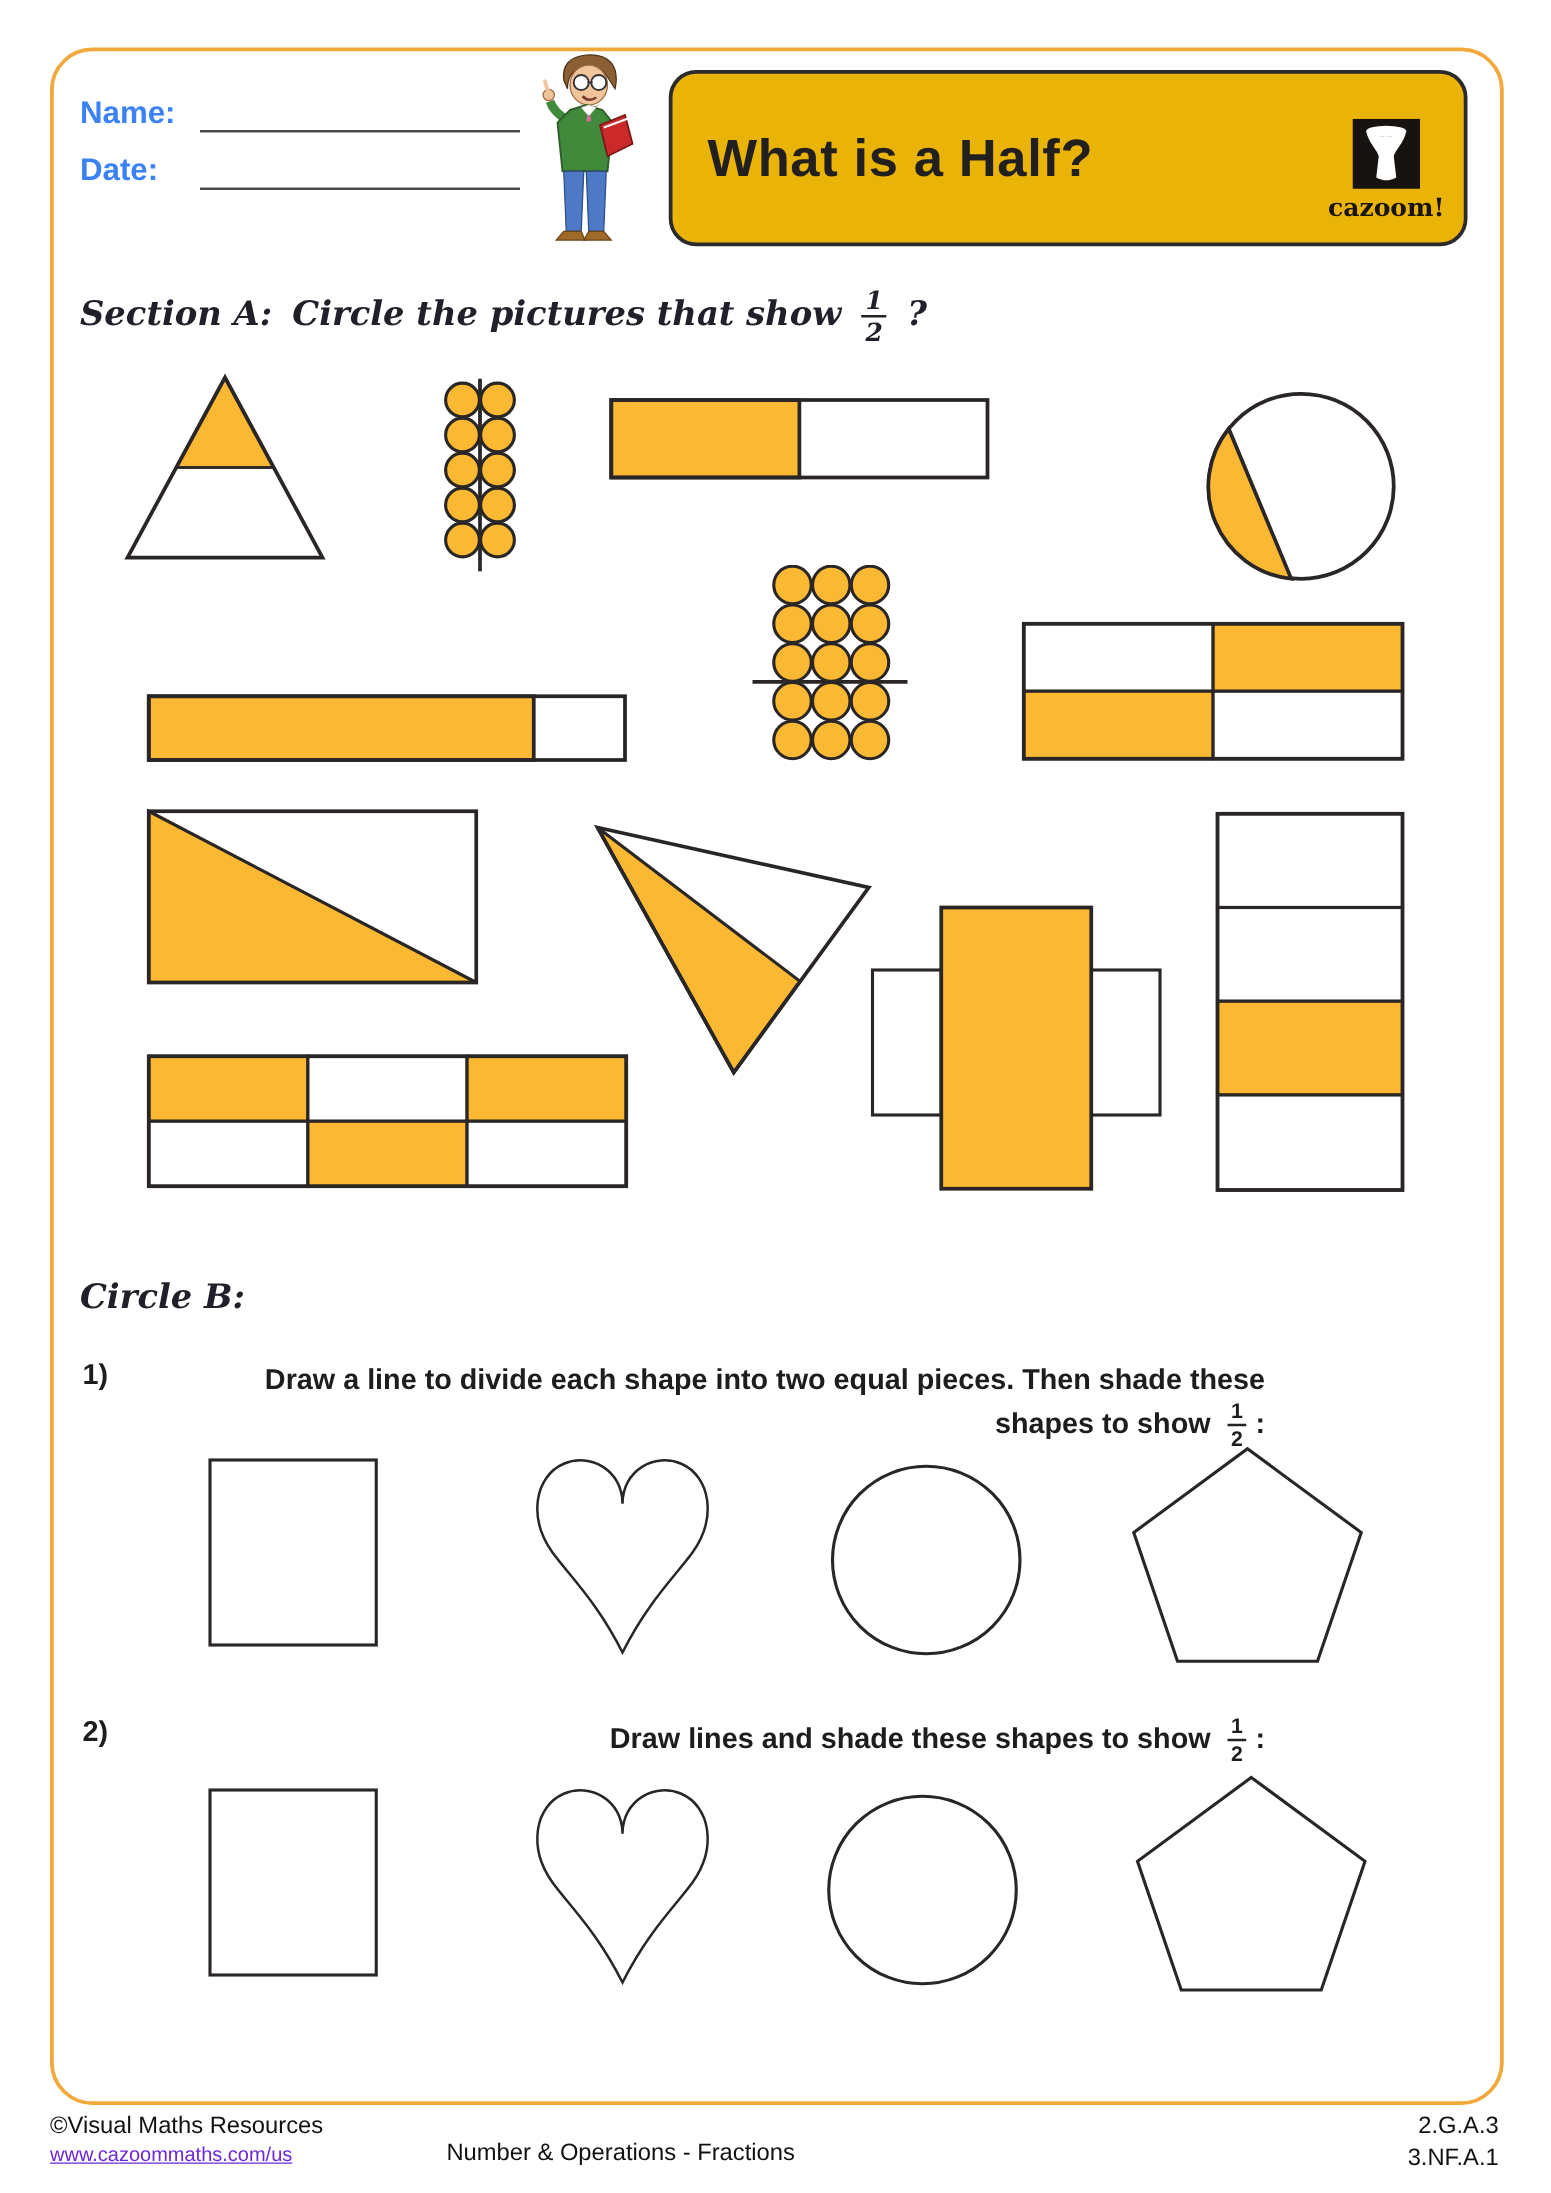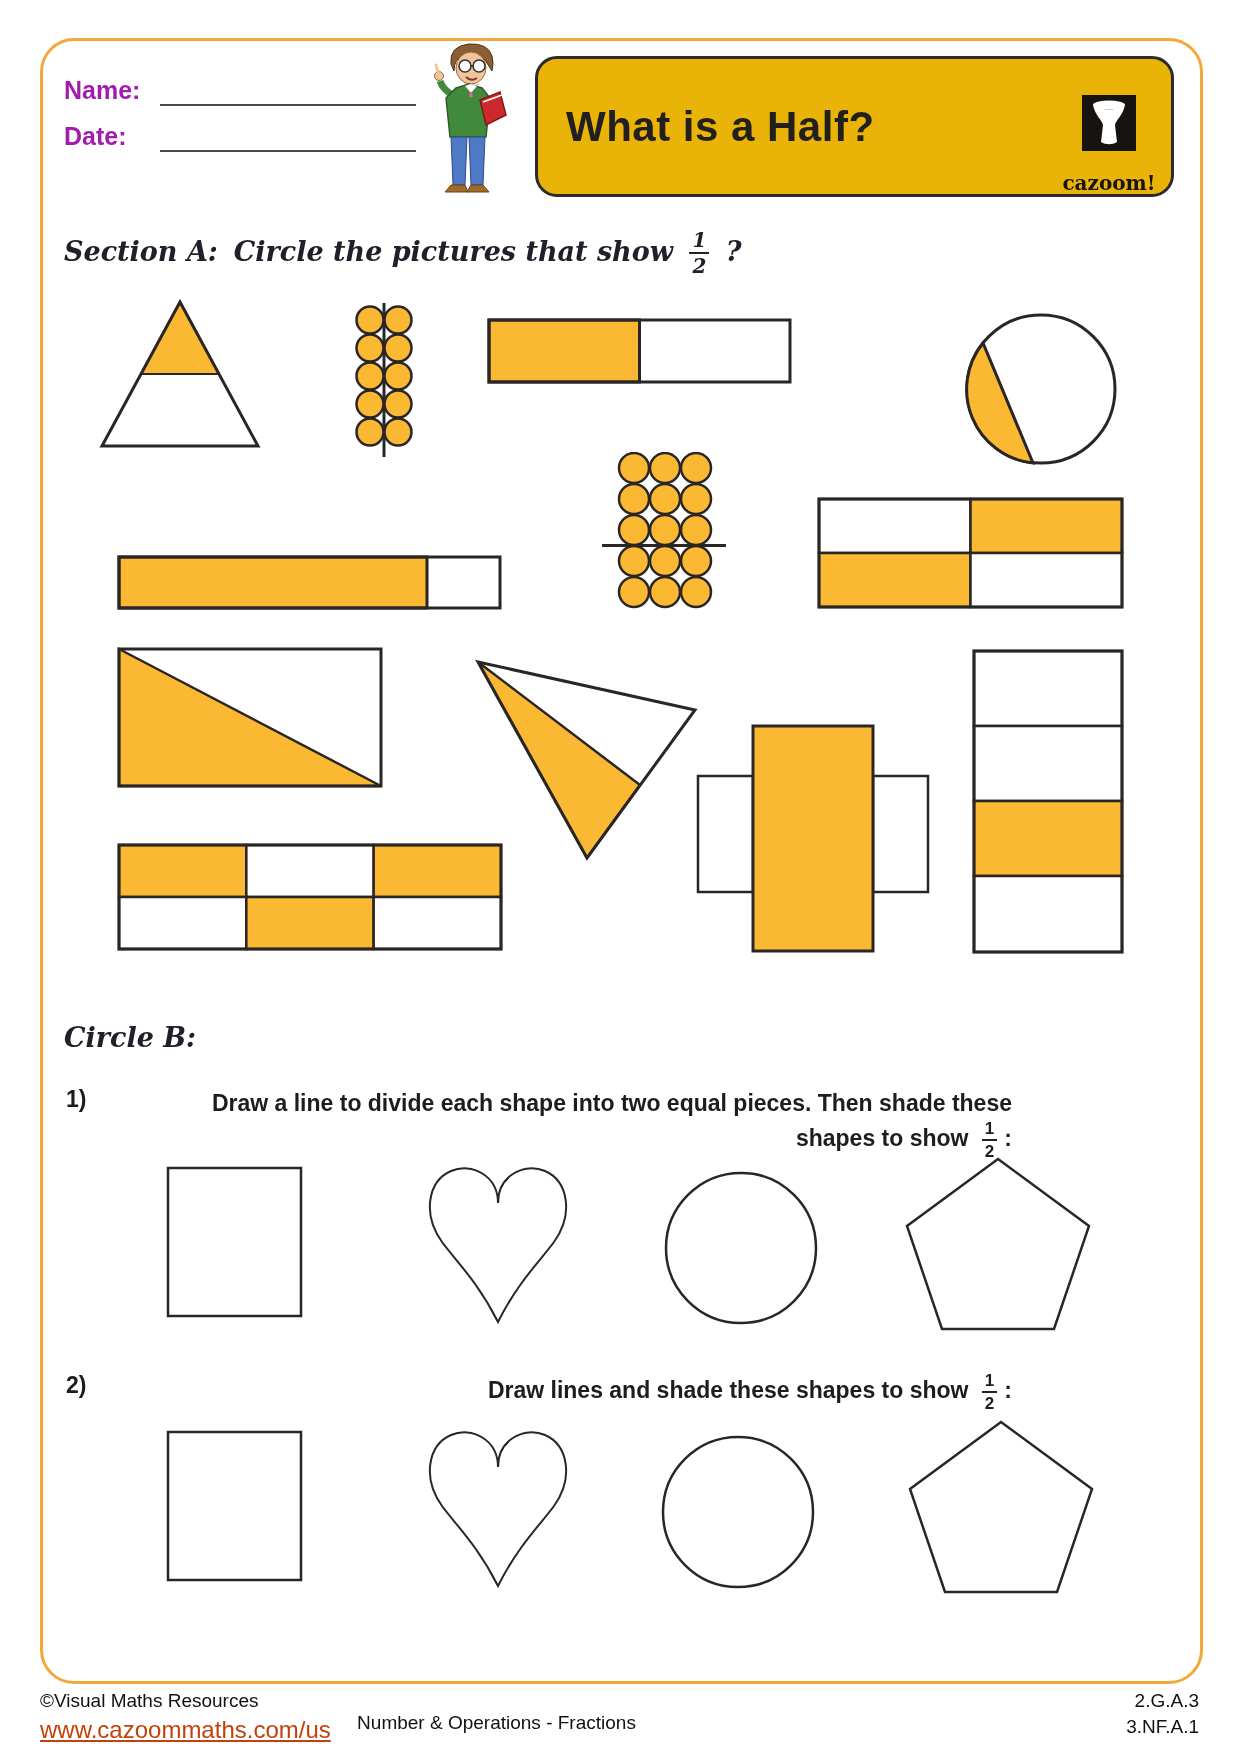--- a/index.html
+++ b/index.html
@@ -1,39 +1,39 @@
 <!DOCTYPE html>
 <html><head>
 <meta charset="utf-8">
 <style>
   html,body{margin:0;padding:0;background:#ffffff;}
   #page{position:relative;width:1241px;height:1754px;background:#fff;overflow:hidden;
         font-family:"Liberation Sans",sans-serif;color:#1d1d1d;}
   .abs{position:absolute;}
   .border-frame{position:absolute;left:40px;top:38px;width:1157px;height:1640px;
         border:3px solid #f2a93b;border-radius:34px;}
-  .hdr-label{position:absolute;font-weight:bold;font-size:25px;color:#a21caf;}
+  .hdr-label{position:absolute;font-weight:bold;font-size:25px;color:#3b82f6;}
   .write-line{position:absolute;height:0;border-bottom:2px solid #4a4a4a;}
   .title-box{position:absolute;left:535px;top:56px;width:633px;height:135px;background:#eab308;
         border:3px solid #2b2b2b;border-radius:22px;display:flex;align-items:center;}
   .page-title{font-size:42px;font-weight:bold;letter-spacing:.5px;color:#221f1f;padding-left:28px;}
   .logo{position:absolute;right:12px;top:36px;width:100px;display:flex;flex-direction:column;align-items:center;}
-  .logo-text{font-family:"DejaVu Serif",serif;font-weight:bold;font-size:20px;color:#171310;margin-top:18px;}
+  .logo-text{font-family:"DejaVu Serif",serif;font-weight:bold;font-size:20px;color:#171310;margin-top:1px;}
   .sec-heading{position:absolute;font-family:"DejaVu Serif","Liberation Serif",serif;
         font-style:italic;font-weight:bold;font-size:27px;color:#20202a;white-space:nowrap;}
   .hgap{display:inline-block;width:16px;}
   .frac{display:inline-flex;flex-direction:column;align-items:center;line-height:1;vertical-align:middle;margin:0 7px;}
   .frac .num{border-bottom:2px solid #222;padding:0 3px 2px;}
   .frac .den{padding-top:2px;}
   .frac-serif{font-family:"DejaVu Serif",serif;font-style:italic;font-weight:bold;font-size:20px;}
   .frac-sans{font-family:"Liberation Sans",sans-serif;font-weight:bold;font-size:17px;}
   .qnum{position:absolute;font-weight:bold;font-size:23px;}
   .qtext{position:absolute;font-weight:bold;font-size:23px;line-height:34px;width:900px;text-align:right;}
   .footer-txt{position:absolute;font-size:19px;color:#111;}
-  .footer-link{position:absolute;font-size:24px;color:#c2410c;text-decoration:underline;}
+  .footer-link{position:absolute;font-size:16px;color:#6d28d9;text-decoration:underline;}
   .footer-right{text-align:center;}
   svg{display:block;}
 </style>
 </head>
 <body>
 
 <div id="page">
 
   <div class="border-frame"></div>
 

